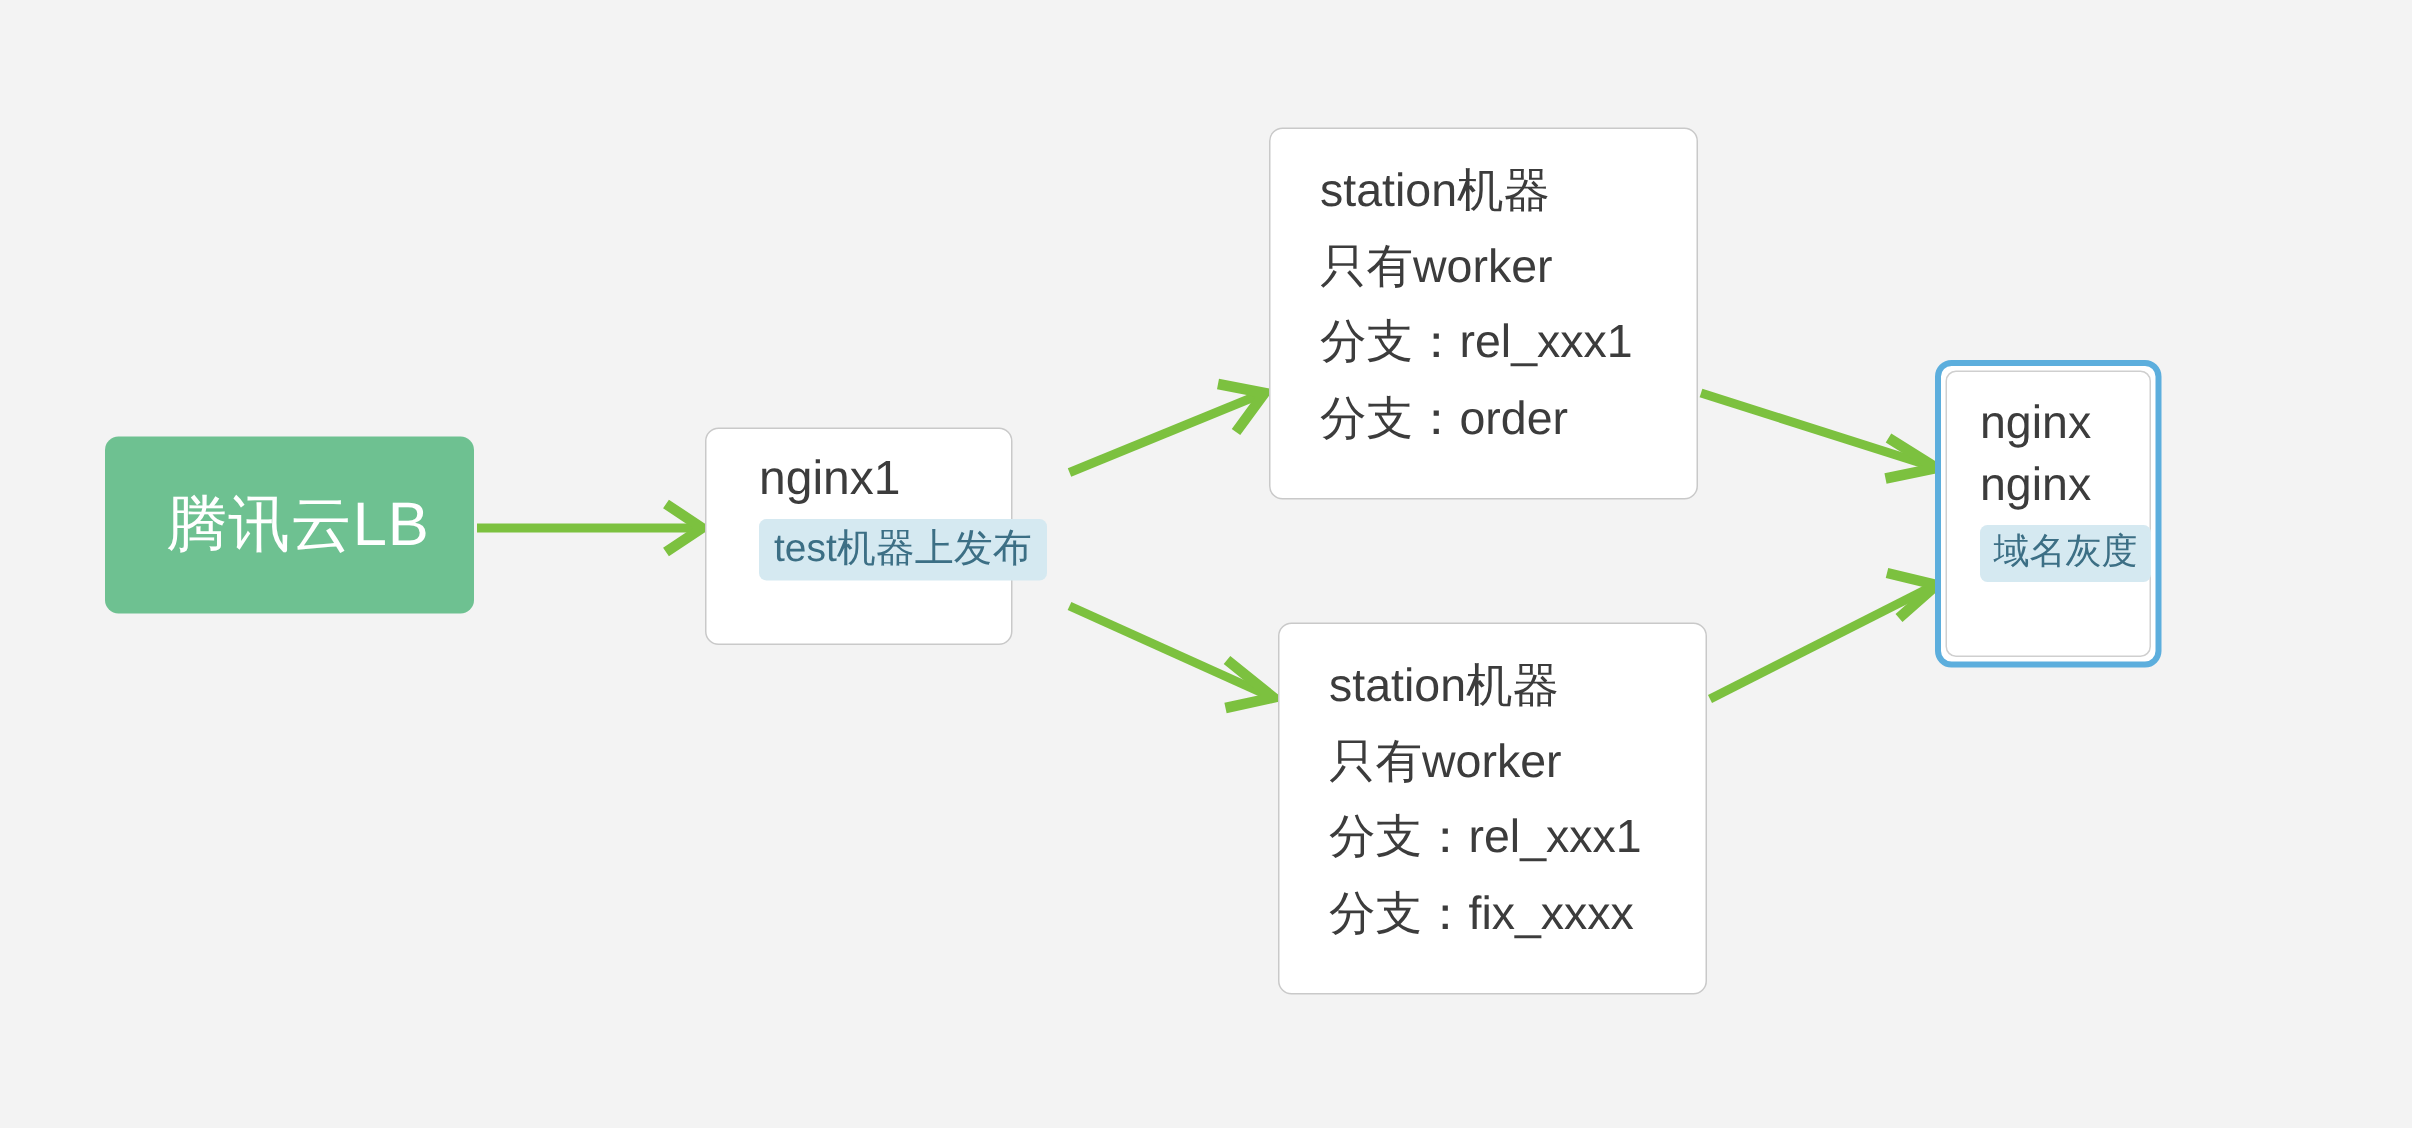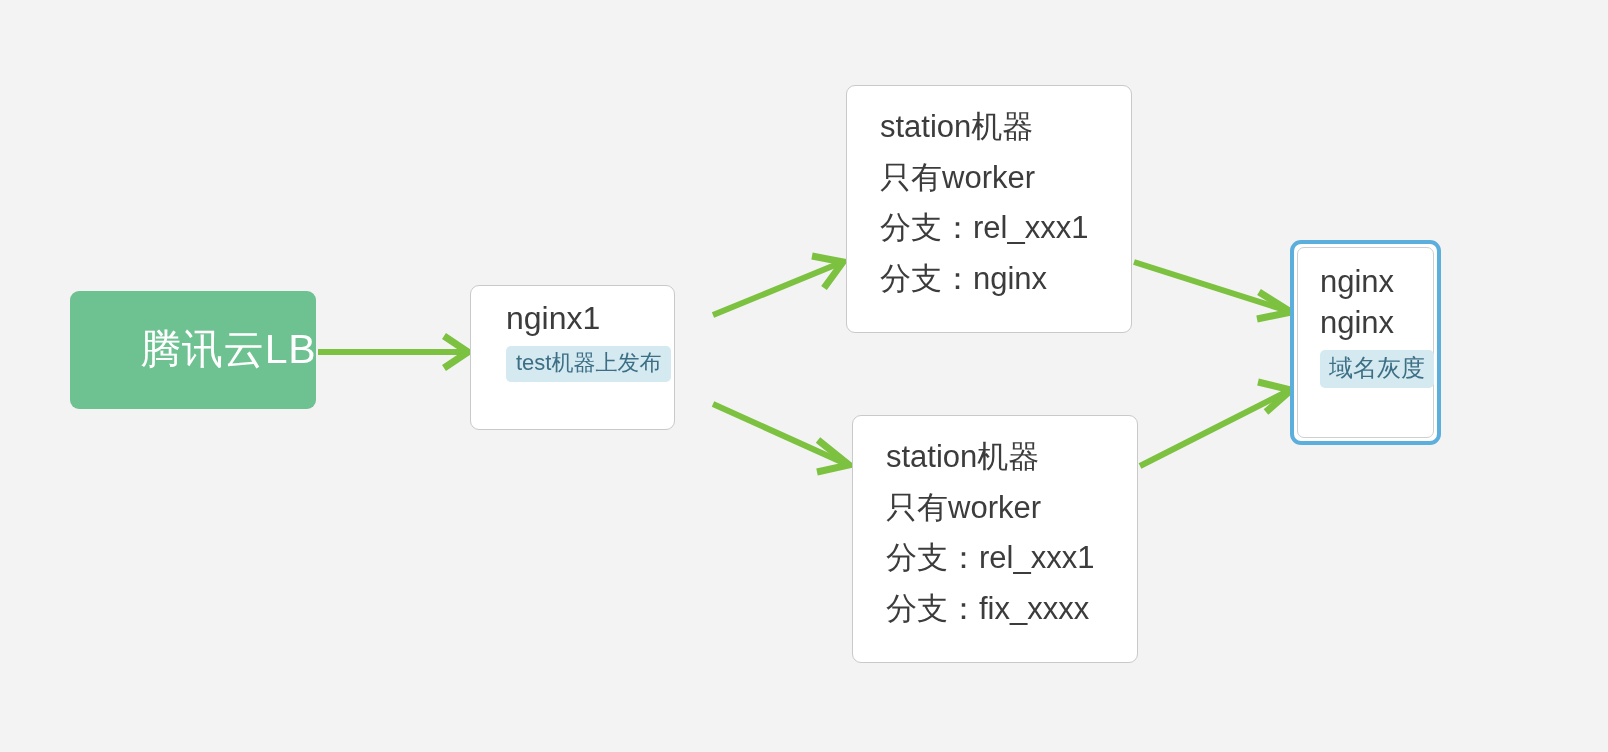--- a/index.html
+++ b/index.html
@@ -33,21 +33,21 @@
   
   .node-lb {
     left: 70px;
     top: 291px;
     width: 246px;
     height: 118px;
     background: #6ec191;
     border-radius: 9px;
     display: flex;
     align-items: center;
-    justify-content: flex-end;
+    justify-content: center;
   }
   .node-lb .label {
     color: #ffffff;
     font-size: 41px;
     line-height: 1.15;
     letter-spacing: 0.5px;
     white-space: nowrap;
   }
   
   .card {
@@ -77,21 +77,21 @@
     font-size: 32px;
     line-height: 1.25;
   }
   
   .tag {
     display: inline-block;
     background: #d5e9f1;
     color: #3c6f85;
     border-radius: 5px;
     padding: 3px 10px 5px 10px;
-    font-size: 22px;
+    font-size: 26px;
     line-height: 1.25;
     white-space: nowrap;
     margin-top: 8px;
   }
   
   .node-station-top {
     left: 846px;
     top: 85px;
     width: 286px;
     height: 248px;
@@ -184,21 +184,21 @@
       <div class="line">nginx1</div>
       <span class="tag">test机器上发布</span>
     </div>
   </div>
 
   <div class="node card node-station-top">
     <div class="lines">
       <div class="line">station机器</div>
       <div class="line">只有worker</div>
       <div class="line">分支：rel_xxx1</div>
-      <div class="line">分支：nginx</div>
+      <div class="line">分支：order</div>
     </div>
   </div>
 
   <div class="node card node-station-bottom">
     <div class="lines">
       <div class="line">station机器</div>
       <div class="line">只有worker</div>
       <div class="line">分支：rel_xxx1</div>
       <div class="line">分支：fix_xxxx</div>
     </div>

